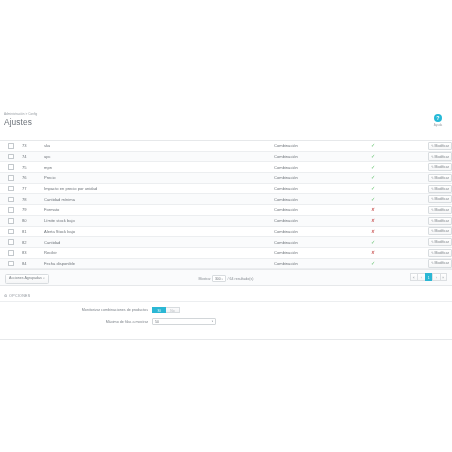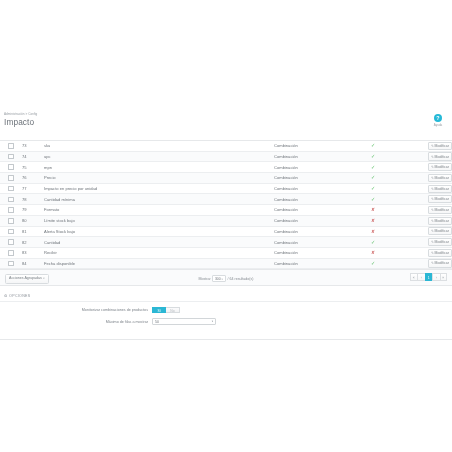--- a/index.html
+++ b/index.html
@@ -144,21 +144,21 @@
   }
   .sel-box .caret{font-size:2.6px;color:#8a9097;}
 </style>
 </head>
 <body>
 
 <div class="page">
 
   <div class="header">
     <div class="breadcrumb">Administración &gt; Config</div>
-    <div class="page-title">Impacto</div>
+    <div class="page-title">Ajustes</div>
     <div class="help-btn">
       <div class="help-circle">?</div>
       <div class="help-label">Ayuda</div>
     </div>
   </div>
 
   <div class="panel">
     <table class="list">
       <tbody id="tbody">
           <tr class="row-odd">

